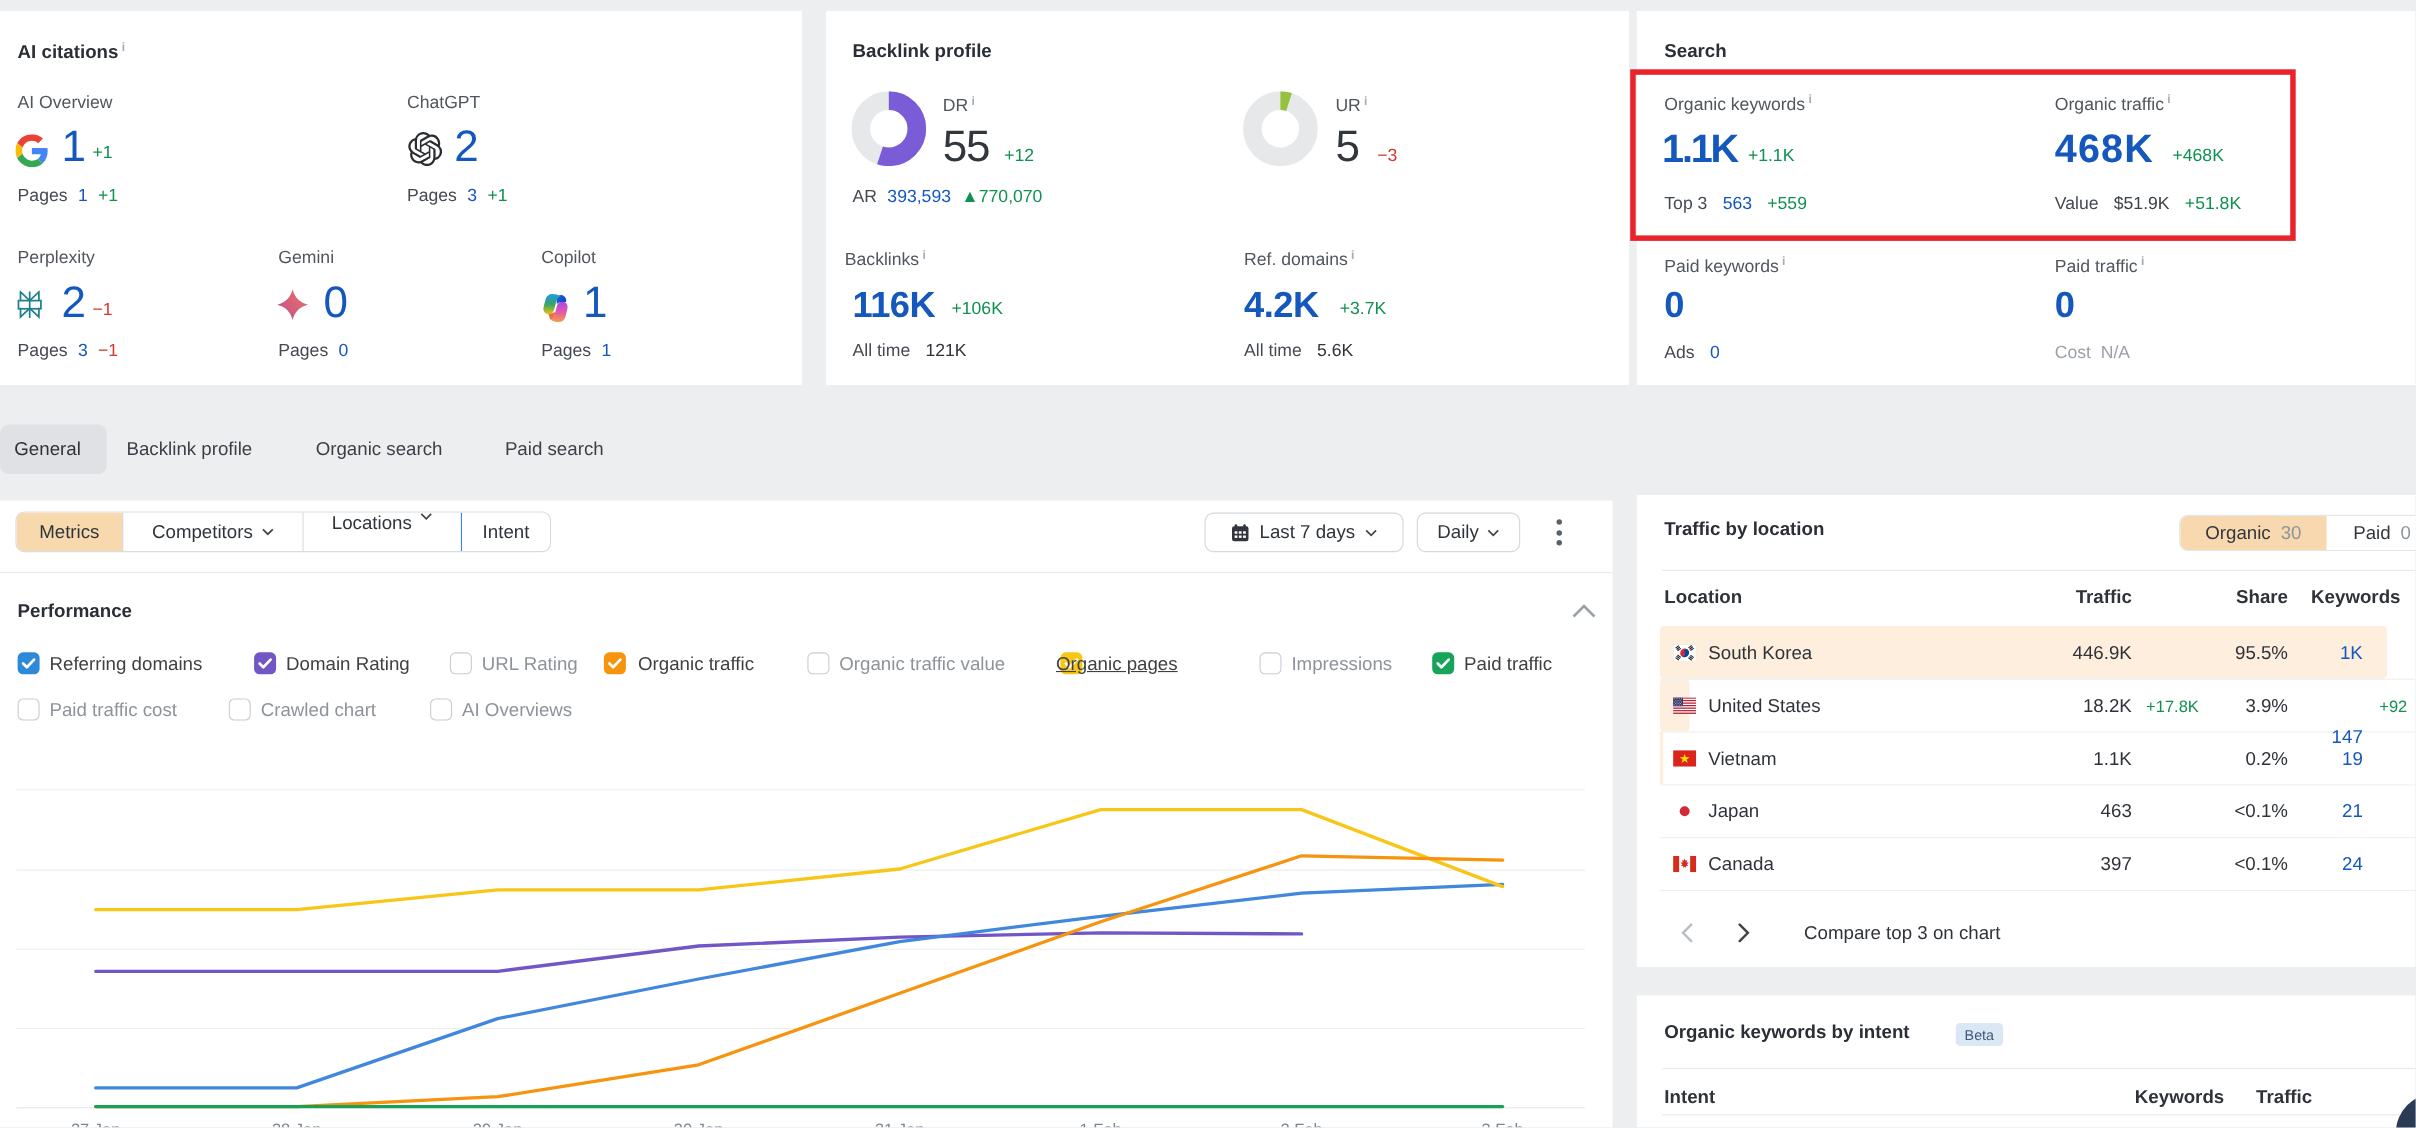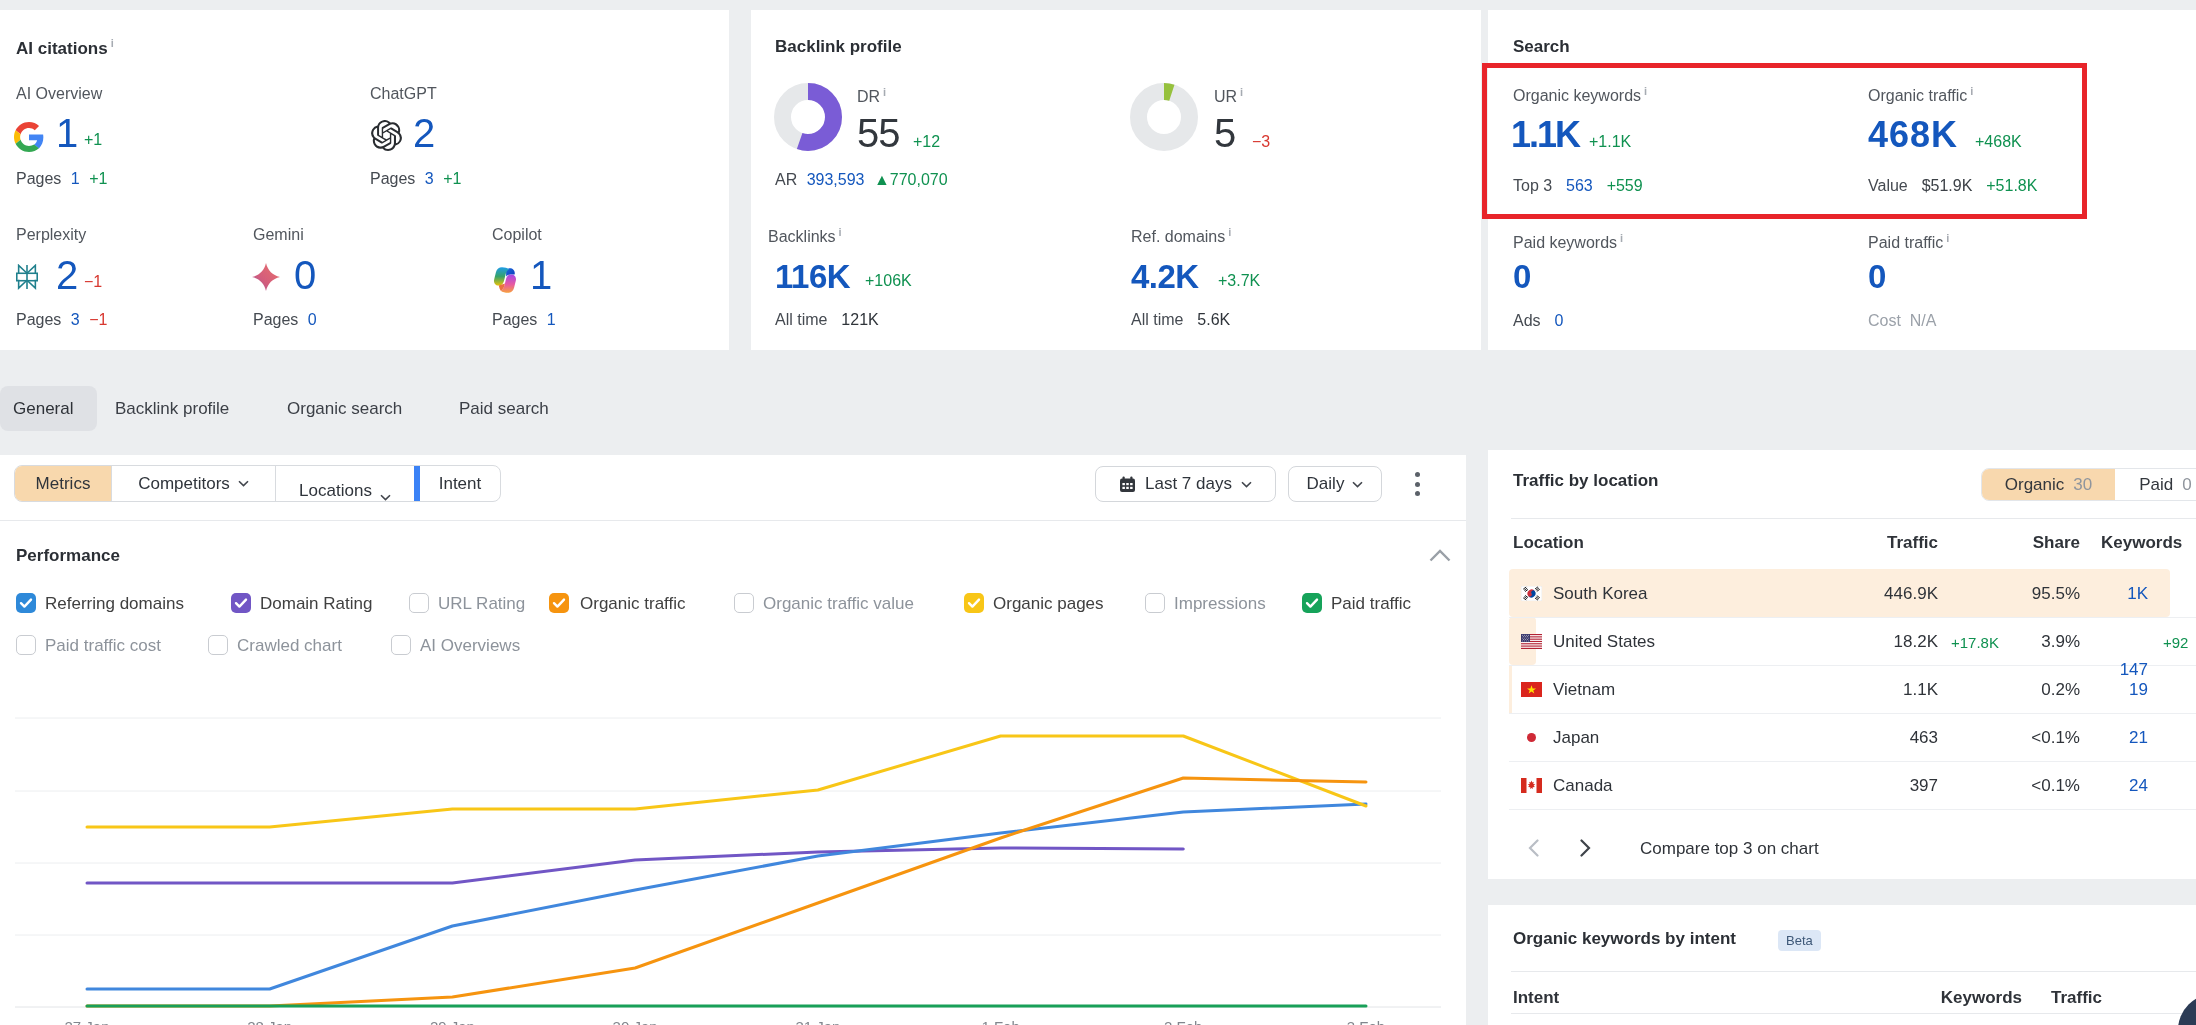--- a/index.html
+++ b/index.html
@@ -166,21 +166,21 @@
 <div class="tabtxt" style="left:287px; top:399px;">Organic search</div>
 <div class="tabtxt" style="left:459px; top:399px;">Paid search</div>
 
 <div class="card" style="left:0; top:455px; width:1466px; height:570px;"></div>
 
 <div class="abs" style="left:14px; top:465px; width:487px; height:37px; border:1px solid #d8dbdf; border-radius:8px; background:#fff; display:flex; overflow:hidden; font-size:17px; color:#2f343b;">
   <div style="width:97px; background:#f8d8ad; display:flex; align-items:center; justify-content:center; border-right:1px solid #d8dbdf;">Metrics</div>
   <div style="width:164px; display:flex; align-items:center; justify-content:center; border-right:1px solid #d8dbdf; gap:8px;">Competitors <svg width="11" height="7" viewBox="0 0 11 7" fill="none" stroke="#42464d" stroke-width="1.6">
         <path d="M1 1.2 L5.5 5.6 L10 1.2"></path>
       </svg></div>
-  <div style="width:144px; display:flex; align-items:flex-end; justify-content:center; border-right:6px solid #3b82f6; gap:8px;">Locations <svg width="11" height="7" viewBox="0 0 11 7" fill="none" stroke="#42464d" stroke-width="1.6">
+  <div style="width:144px; display:flex; align-items:flex-start; justify-content:center; border-right:1px solid #3b82f6; gap:8px;">Locations <svg width="11" height="7" viewBox="0 0 11 7" fill="none" stroke="#42464d" stroke-width="1.6">
         <path d="M1 1.2 L5.5 5.6 L10 1.2"></path>
       </svg></div>
   <div style="flex:1; display:flex; align-items:center; justify-content:center;">Intent</div>
 </div>
 
 <div class="abs" style="left:1095px; top:466px; width:181px; height:36px; border:1px solid #d4d7db; border-radius:8px; background:#fff; display:flex; align-items:center; justify-content:center; gap:9px; font-size:17px; color:#2f343b;">
   <svg width="17" height="17" viewBox="0 0 17 17">
       <rect x="1" y="2.5" width="15" height="13.5" rx="2" fill="#32363c"></rect>
       <rect x="3.5" y="0.5" width="2.2" height="4" rx="1" fill="#32363c"></rect>
       <rect x="11.3" y="0.5" width="2.2" height="4" rx="1" fill="#32363c"></rect>
@@ -225,21 +225,21 @@
 <div class="cblbl mut" style="left:438px; top:594px;">URL Rating</div>
 <div class="cb" style="left:549px; top:593px; background:#f6940f;"><svg width="20" height="20" viewBox="0 0 20 20" fill="none" stroke="#fff" stroke-width="2.4" stroke-linecap="round" stroke-linejoin="round">
       <path d="M5 10.2 L8.4 13.6 L15 6.6"></path>
     </svg></div>
 <div class="cblbl" style="left:580px; top:594px;">Organic traffic</div>
 <div class="cb un" style="left:734px; top:593px;"></div>
 <div class="cblbl mut" style="left:763px; top:594px;">Organic traffic value</div>
 <div class="cb" style="left:964px; top:593px; background:#f8c617;"><svg width="20" height="20" viewBox="0 0 20 20" fill="none" stroke="#fff" stroke-width="2.4" stroke-linecap="round" stroke-linejoin="round">
       <path d="M5 10.2 L8.4 13.6 L15 6.6"></path>
     </svg></div>
-<div class="cblbl" style="left:993px; top:594px;">Organic pages</div>
+<div class="cblbl" style="left:960px; top:594px;text-decoration:underline;">Organic pages</div>
 <div class="cb un" style="left:1145px; top:593px;"></div>
 <div class="cblbl mut" style="left:1174px; top:594px;">Impressions</div>
 <div class="cb" style="left:1302px; top:593px; background:#16a35a;"><svg width="20" height="20" viewBox="0 0 20 20" fill="none" stroke="#fff" stroke-width="2.4" stroke-linecap="round" stroke-linejoin="round">
       <path d="M5 10.2 L8.4 13.6 L15 6.6"></path>
     </svg></div>
 <div class="cblbl" style="left:1331px; top:594px;">Paid traffic</div>
 
 <div class="cb un" style="left:16px; top:635px;"></div>
 <div class="cblbl mut" style="left:45px; top:636px;">Paid traffic cost</div>
 <div class="cb un" style="left:208px; top:635px;"></div>

